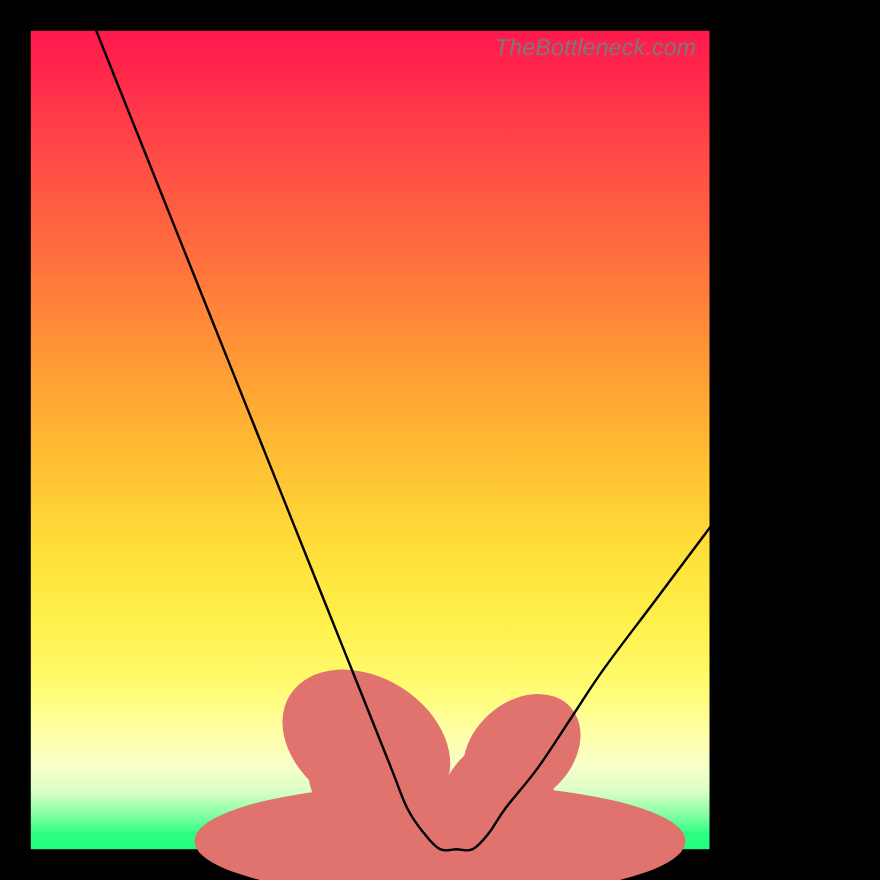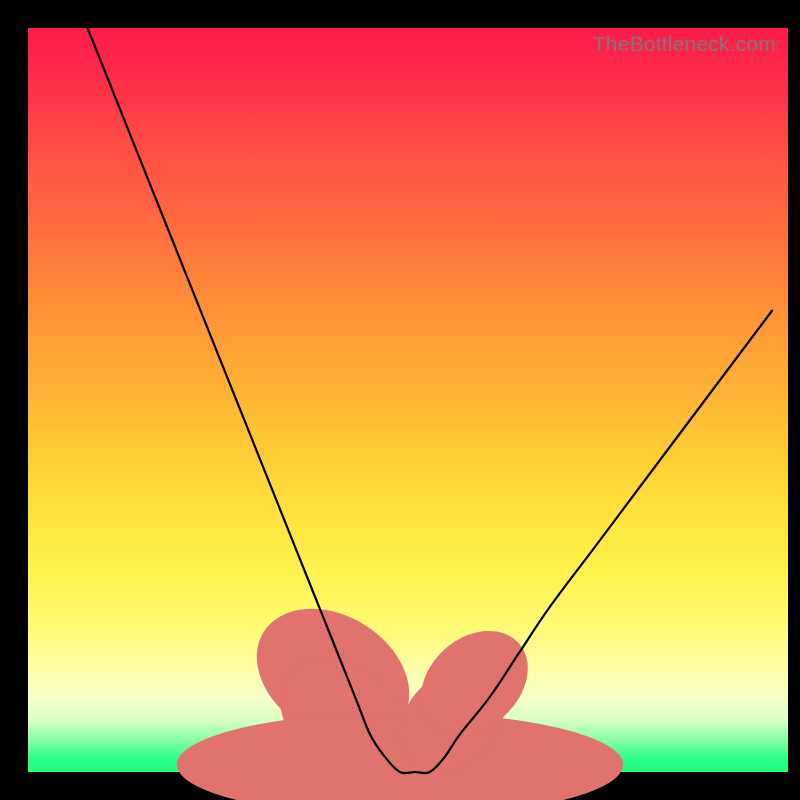--- a/index.html
+++ b/index.html
@@ -14,21 +14,21 @@
   .frame {
     position: relative;
     width: 800px;
     height: 800px;
     background: #000;
   }
   .plot-area {
     position: absolute;
     left: 28px;
     top: 28px;
-    width: 760px;
+    width: 617px;
     height: 744px;
     
     background: linear-gradient(
       to bottom,
       #ff1a4d 0%,
       #ff2a4a 6%,
       #ff4747 14%,
       #ff6a3f 26%,
       #ff8b38 36%,
       #ffab34 46%,
@@ -36,20 +36,21 @@
       #ffe03a 64%,
       #fff04a 72%,
       #fffb70 80%,
       #ffffa8 86%,
       #f6ffca 90%,
       #d9ffc4 93%,
       #7fffa0 96%,
       #2fff84 98%,
       #1eff7c 100%
     );
+    font-style: italic;
   }
   .watermark {
     position: absolute;
     top: 4px;
     right: 12px;
     color: #7a7a7a;
     font-size: 21px;
     font-weight: 500;
     letter-spacing: 0.2px;
     user-select: none;

